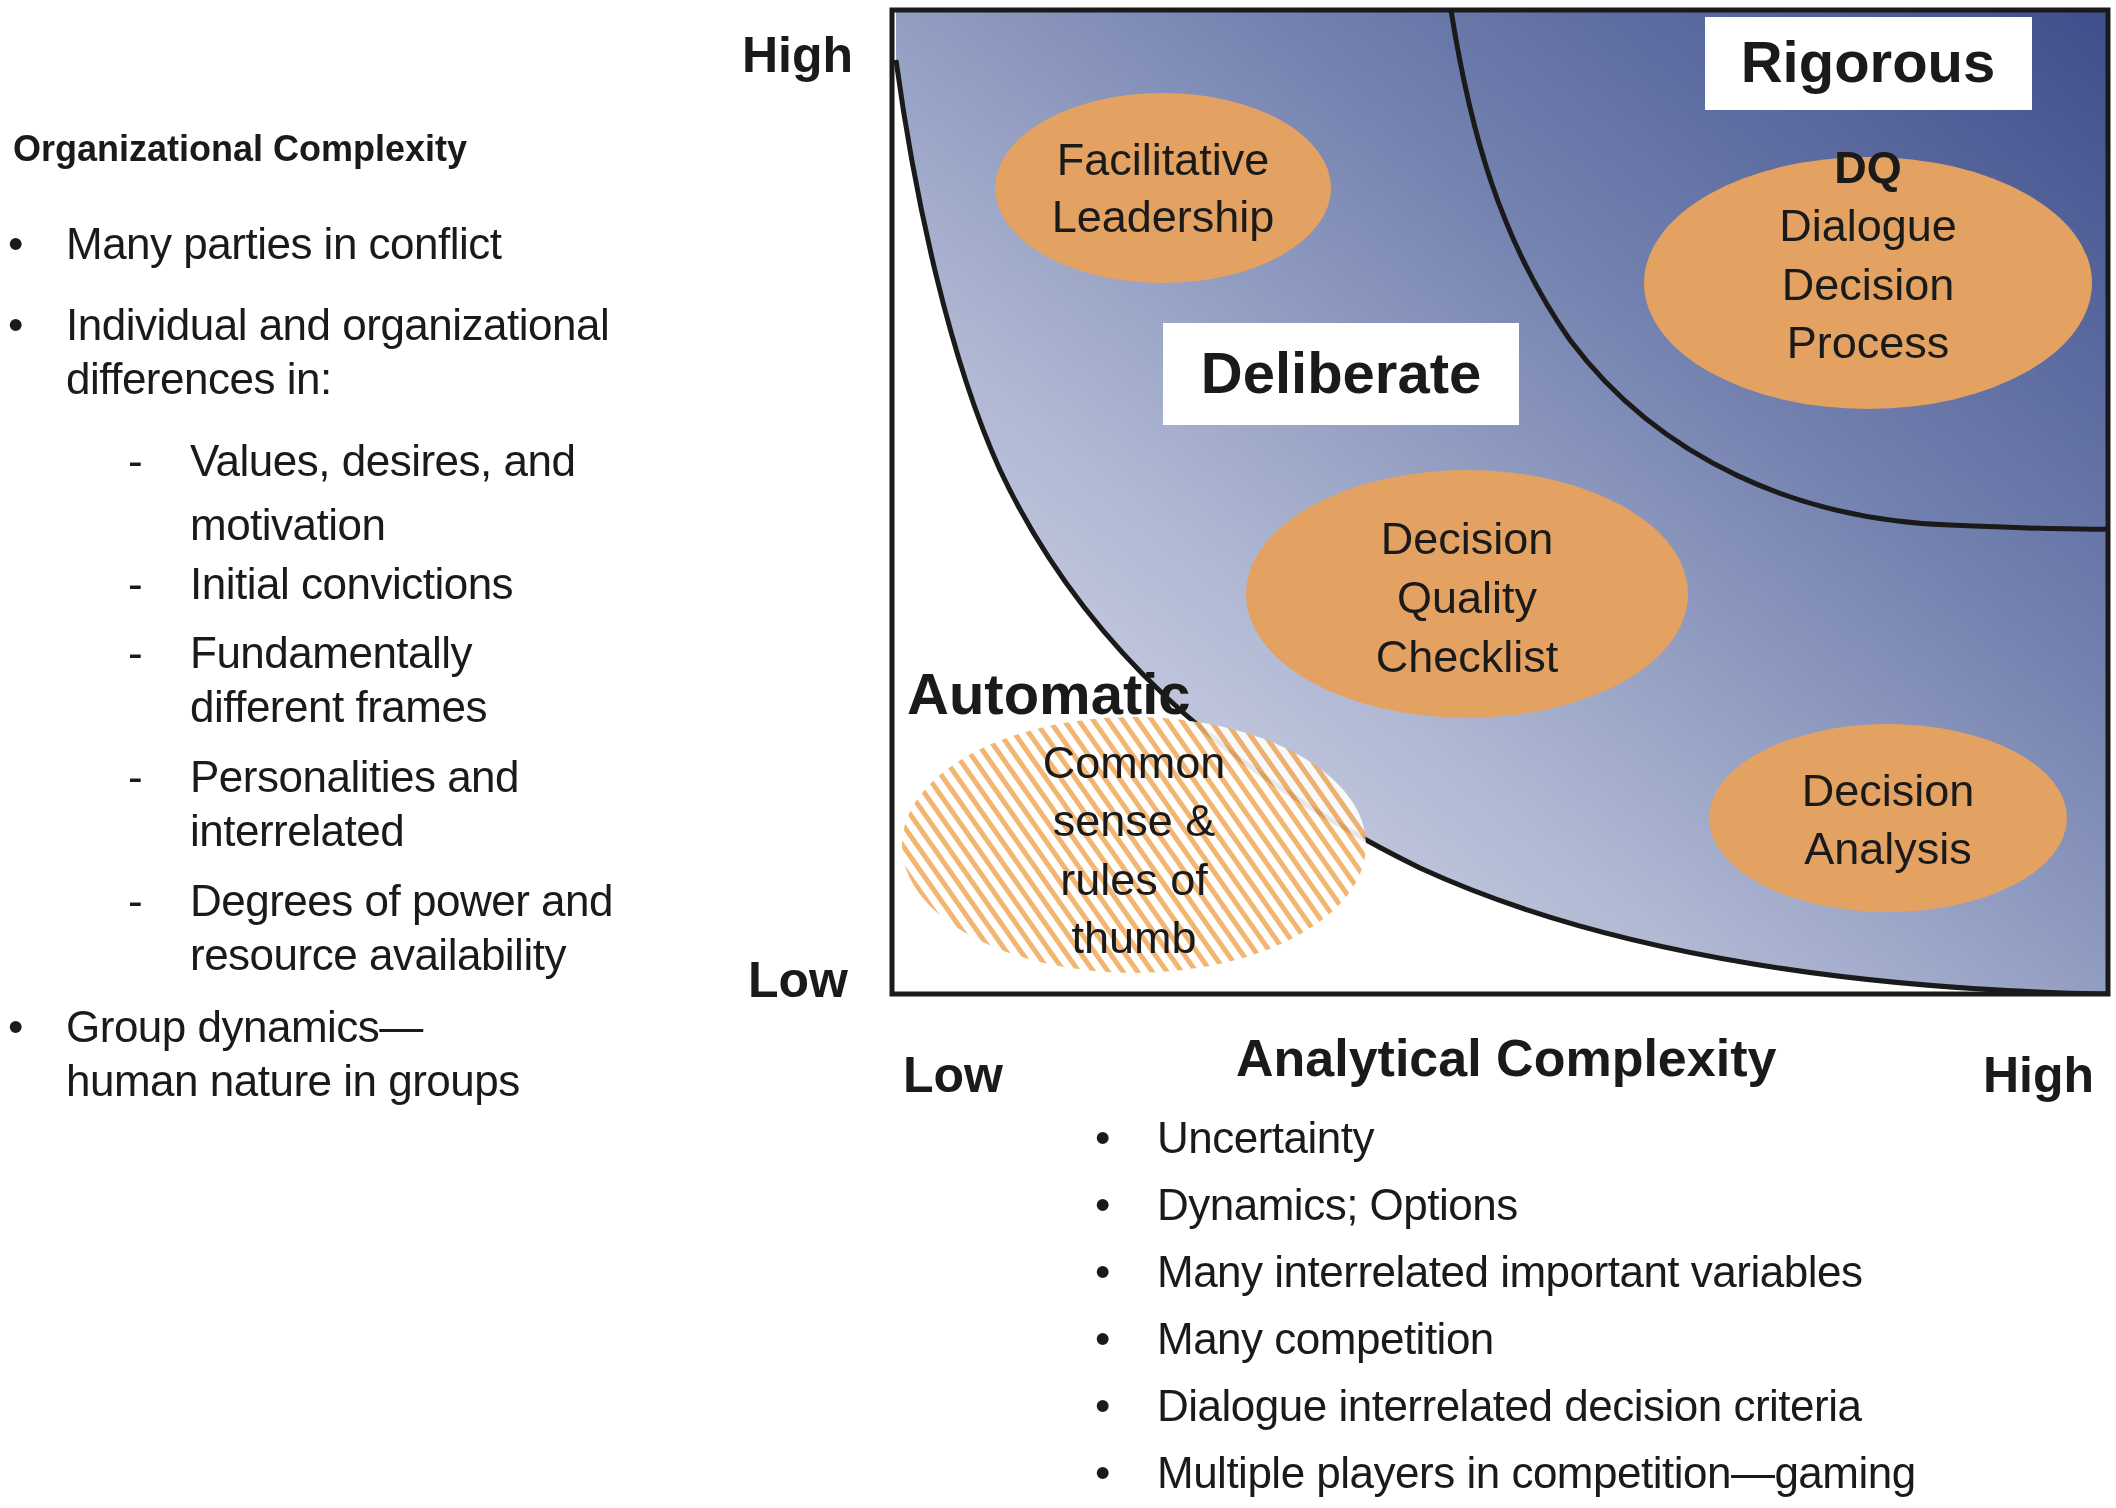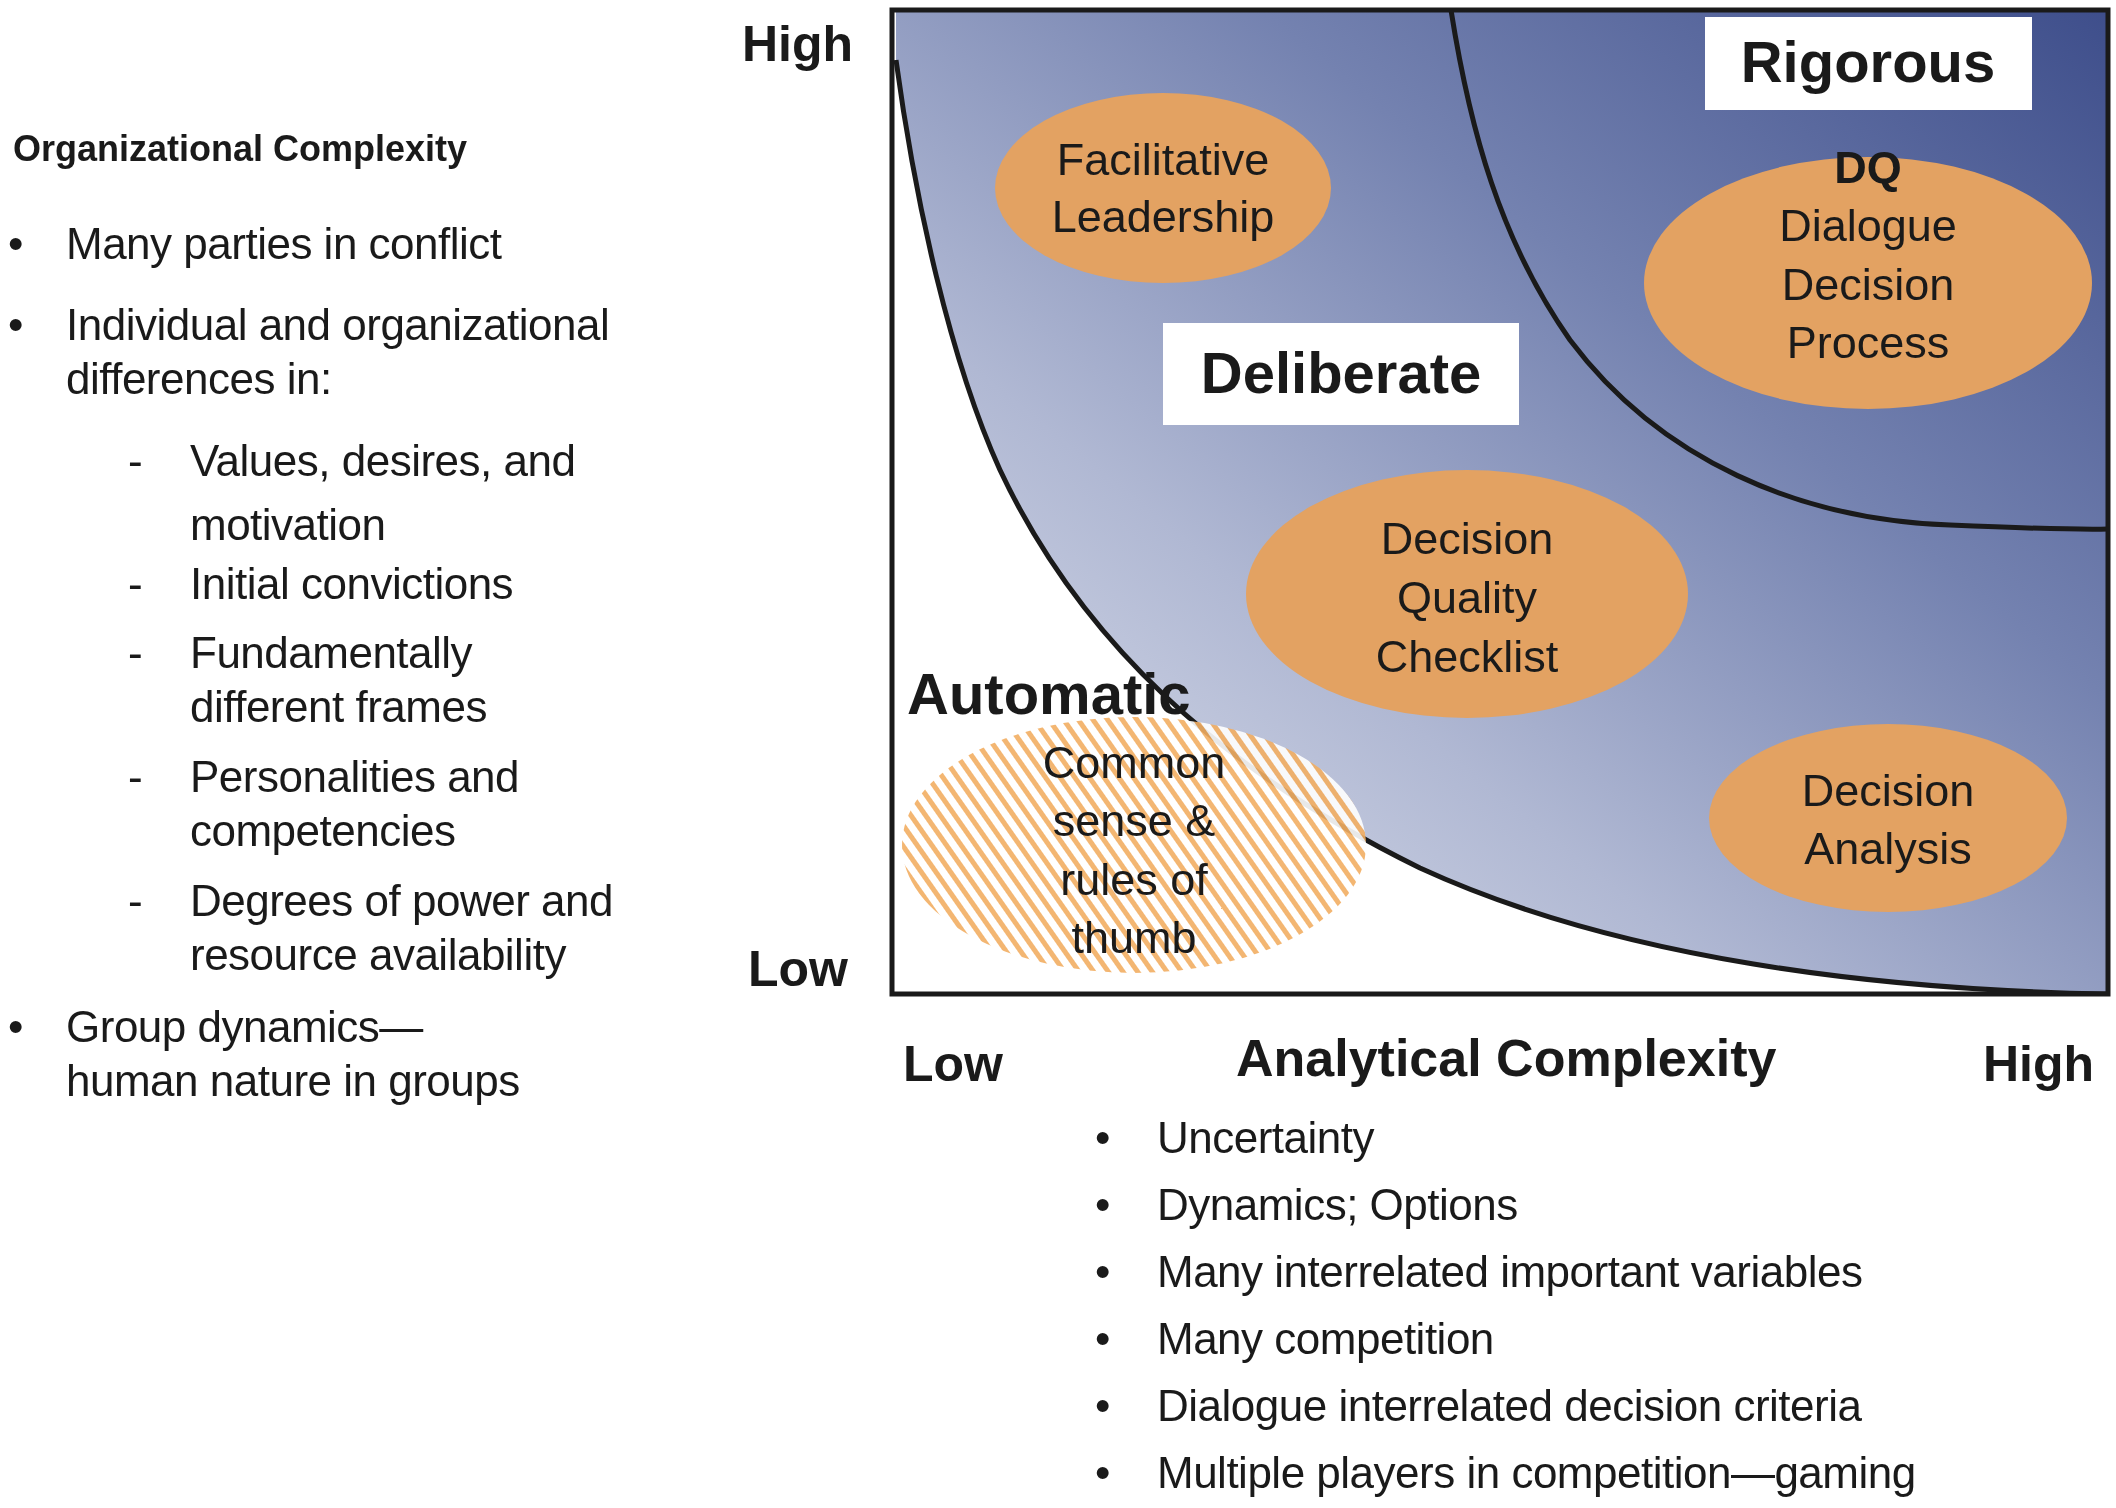--- a/index.html
+++ b/index.html
@@ -3,21 +3,21 @@
 <meta charset="utf-8">
 <style>
   html, body { margin:0; padding:0; background:#ffffff; }
   body { width:2116px; height:1508px; position:relative; overflow:hidden;
          font-family:"Liberation Sans", sans-serif; color:#1a1a1a; }
   .abs { position:absolute; }
   .left-title { left:13px; top:128px; font-size:36px; font-weight:bold; white-space:nowrap; }
   .bullet-row { position:absolute; font-size:44px; line-height:54px; letter-spacing:-0.5px; }
   .bullet-row .mark { position:absolute; left:0; top:0; width:40px; }
   .bullet-row .txt { position:absolute; white-space:nowrap;text-align:center; }
-  .axis-lbl { position:absolute; font-size:50px; font-weight:bold; white-space:nowrap; }
+  .axis-lbl { position:absolute; font-size:50px; font-weight:bold; white-space:nowrap;margin-top:11px; }
   .ac-title { position:absolute; font-size:52px; font-weight:bold; white-space:nowrap; }
   svg text { font-family:"Liberation Sans", sans-serif; }
   .bottom-list .bullet-row { font-size:44px; }
 </style>
 </head>
 <body>
 
 <div class="abs left-title">Organizational Complexity</div>
 
 <div>
@@ -43,21 +43,21 @@
     <span class="txt" style="left:62px;">Initial convictions</span>
   </div>
   <div class="bullet-row" style="left:128px; top:626px;">
     <span class="mark">-</span>
     <span class="txt" style="left:62px;">Fundamentally</span>
     <span class="txt" style="left:62px; top:54px;">different frames</span>
   </div>
   <div class="bullet-row" style="left:128px; top:750px;">
     <span class="mark">-</span>
     <span class="txt" style="left:62px;">Personalities and</span>
-    <span class="txt" style="left:62px; top:54px;">competencies</span>
+    <span class="txt" style="left:62px; top:54px;">interrelated</span>
   </div>
   <div class="bullet-row" style="left:128px; top:874px;">
     <span class="mark">-</span>
     <span class="txt" style="left:62px;">Degrees of power and</span>
     <span class="txt" style="left:62px; top:54px;">resource availability</span>
   </div>
 
   <div class="bullet-row" style="left:8px; top:1000px;">
     <span class="mark">•</span>
     <span class="txt" style="left:58px;">Group dynamics—</span>

